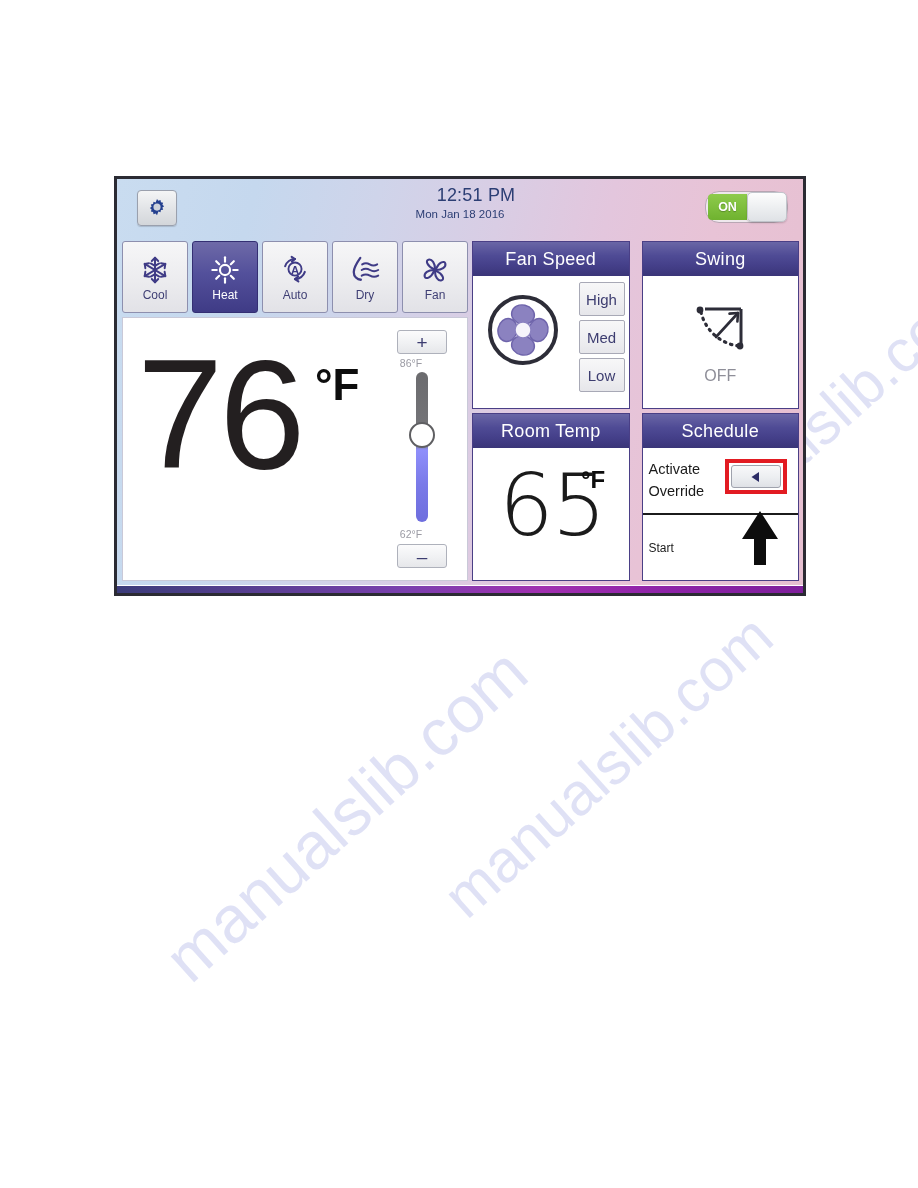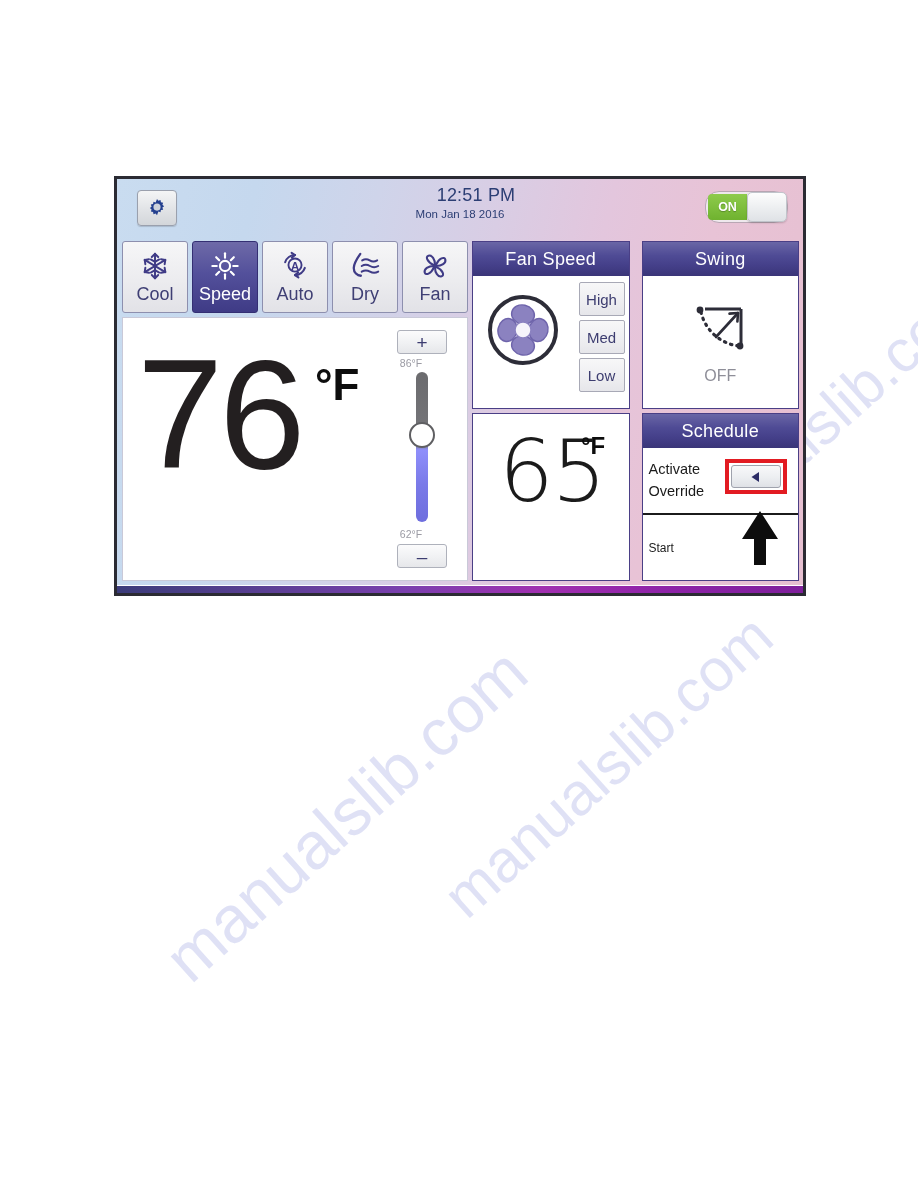--- a/index.html
+++ b/index.html
@@ -145,21 +145,21 @@
     box-sizing: border-box;
     border: 1px solid #8d8fae;
     border-radius: 3px;
     background: linear-gradient(180deg,#f6f6f7 0%,#ececef 55%,#e2e2e7 100%);
     display: flex; flex-direction: column;
     align-items: center; justify-content: center;
     gap: 1px;
   }
   .mode-btn .mode-icon { height: 34px; display:flex; align-items:center; justify-content:center; }
   .mode-btn .mode-label {
-    font-size: 18px; color: #3f3f74;
+    font-size: 12px; color: #3f3f74;
   }
   .mode-btn.active {
     background: linear-gradient(180deg,#6e6aa8 0%,#53509b 45%,#3f3b86 100%);
     border-color: #342f73;
   }
   .mode-btn.active .mode-label { color: #ffffff; }
 
   
   #setpoint-panel {
     position: relative;
@@ -415,21 +415,21 @@
                   <line x1="16" y1="24.8" x2="16" y2="29.5"></line>
                   <line x1="2.5" y1="16" x2="7.2" y2="16"></line>
                   <line x1="24.8" y1="16" x2="29.5" y2="16"></line>
                   <line x1="6.6" y1="6.6" x2="9.8" y2="9.8"></line>
                   <line x1="22.2" y1="22.2" x2="25.4" y2="25.4"></line>
                   <line x1="6.6" y1="25.4" x2="9.8" y2="22.2"></line>
                   <line x1="22.2" y1="9.8" x2="25.4" y2="6.6"></line>
                 </g>
               </svg>
             </span>
-            <span class="mode-label">Speed</span>
+            <span class="mode-label">Heat</span>
           </div>
 
           <div class="mode-btn">
             <span class="mode-icon">
               <svg width="32" height="30" viewBox="0 0 34 32">
                 <circle cx="17" cy="15" r="7" fill="none" stroke="#3f3b86" stroke-width="2"></circle>
                 <text x="17" y="20" font-size="12" font-family="Liberation Sans, sans-serif" fill="#3f3b86" text-anchor="middle" font-weight="bold">A</text>
                 <path d="M6.5 12 A11 11 0 0 1 17 4.3" fill="none" stroke="#3f3b86" stroke-width="2.2" stroke-linecap="round"></path>
                 <path d="M27.5 18 A11 11 0 0 1 17 25.7" fill="none" stroke="#3f3b86" stroke-width="2.2" stroke-linecap="round"></path>
                 <path d="M17 4.3 l-3.6 -2.4 M17 4.3 l-3.3 2.8" stroke="#3f3b86" stroke-width="2.2" stroke-linecap="round" fill="none"></path>
@@ -533,20 +533,21 @@
                 </span>
                 <div id="swing-status">OFF</div>
               </div>
             </div>
           </div>
         </div>
 
         <div class="panel-row bottom">
 
           <div class="panel half">
+            <div class="panel-title">Room Temp</div>
             <div class="panel-content">
               <div id="room-temp-value">65</div>
               <div id="room-temp-unit">°F</div>
             </div>
           </div>
 
           <div class="panel half">
             <div class="panel-title">Schedule</div>
             <div class="panel-content">
               <div id="schedule-content">

